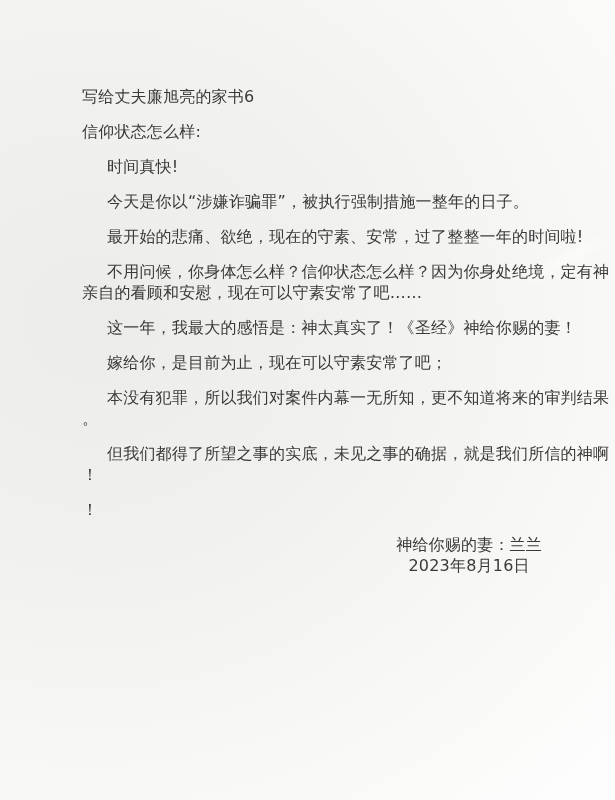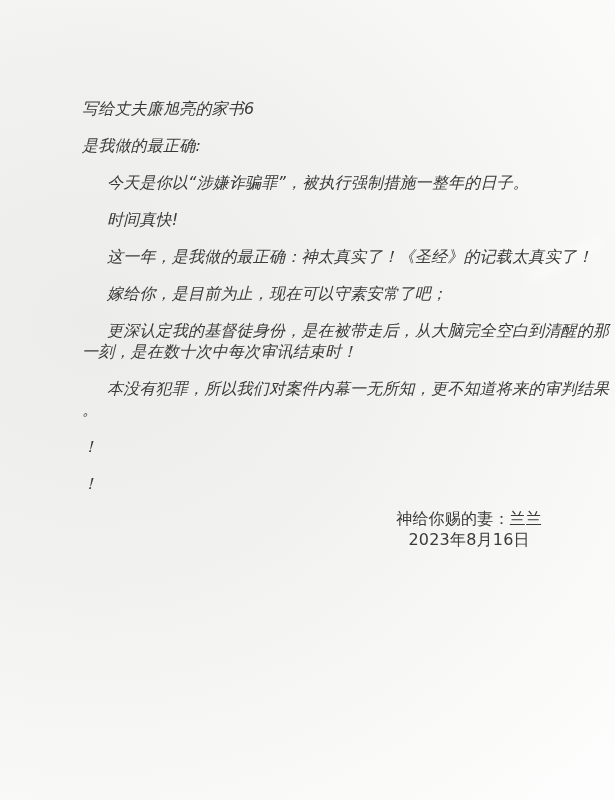--- a/index.html
+++ b/index.html
@@ -31,22 +31,21 @@
     position: absolute;
     left: 82px;
     top: 82px;
     width: 500px;
     color: #3a3a3a;
     font-size: 16px;
     line-height: 21px;
     letter-spacing: 0.2px;
   }
   .para {
-    margin: 16px 0 14px 0;
-    font-style: italic;
+    margin: 4px 0 14px 0;
   }
   .line {
     white-space: nowrap;
   }
   .indent {
     padding-left: 25px;
   }
   .signature-block {
     width: -moz-fit-content;
     width: fit-content;
@@ -62,54 +61,56 @@
 
 <div class="streak"></div>
 
 <div class="letter">
 
   <div class="para">
     <div class="line">写给丈夫廉旭亮的家书6</div>
   </div>
 
   <div class="para">
-    <div class="line">是我做的最正确:</div>
+    <div class="line">信仰状态怎么样:</div>
+  </div>
+
+  <div class="para">
+    <div class="line indent">时间真快!</div>
   </div>
 
   <div class="para">
     <div class="line indent">今天是你以“涉嫌诈骗罪”，被执行强制措施一整年的日子。</div>
   </div>
 
   <div class="para">
-    <div class="line indent">时间真快!</div>
-  </div>
-
-
-  <div class="para">
+    <div class="line indent">最开始的悲痛、欲绝，现在的守素、安常，过了整整一年的时间啦!</div>
   </div>
 
   <div class="para">
-    <div class="line indent">这一年，是我做的最正确：神太真实了！《圣经》的记载太真实了！</div>
+    <div class="line indent">不用问候，你身体怎么样？信仰状态怎么样？因为你身处绝境，定有神</div>
+    <div class="line">亲自的看顾和安慰，现在可以守素安常了吧……</div>
+  </div>
+
+  <div class="para">
+    <div class="line indent">这一年，我最大的感悟是：神太真实了！《圣经》神给你赐的妻！</div>
   </div>
 
   <div class="para">
     <div class="line indent">嫁给你，是目前为止，现在可以守素安常了吧；</div>
   </div>
 
-  <div class="para">
-    <div class="line indent">更深认定我的基督徒身份，是在被带走后，从大脑完全空白到清醒的那</div>
-    <div class="line">一刻，是在数十次中每次审讯结束时！</div>
-  </div>
 
   <div class="para">
     <div class="line indent">本没有犯罪，所以我们对案件内幕一无所知，更不知道将来的审判结果</div>
     <div class="line">。</div>
   </div>
 
   <div class="para">
+    <div class="line indent">但我们都得了所望之事的实底，未见之事的确据，就是我们所信的神啊</div>
     <div class="line">！</div>
   </div>
 
   <div class="para">
   </div>
 
   <div class="para">
     <div class="line">！</div>
   </div>
 

